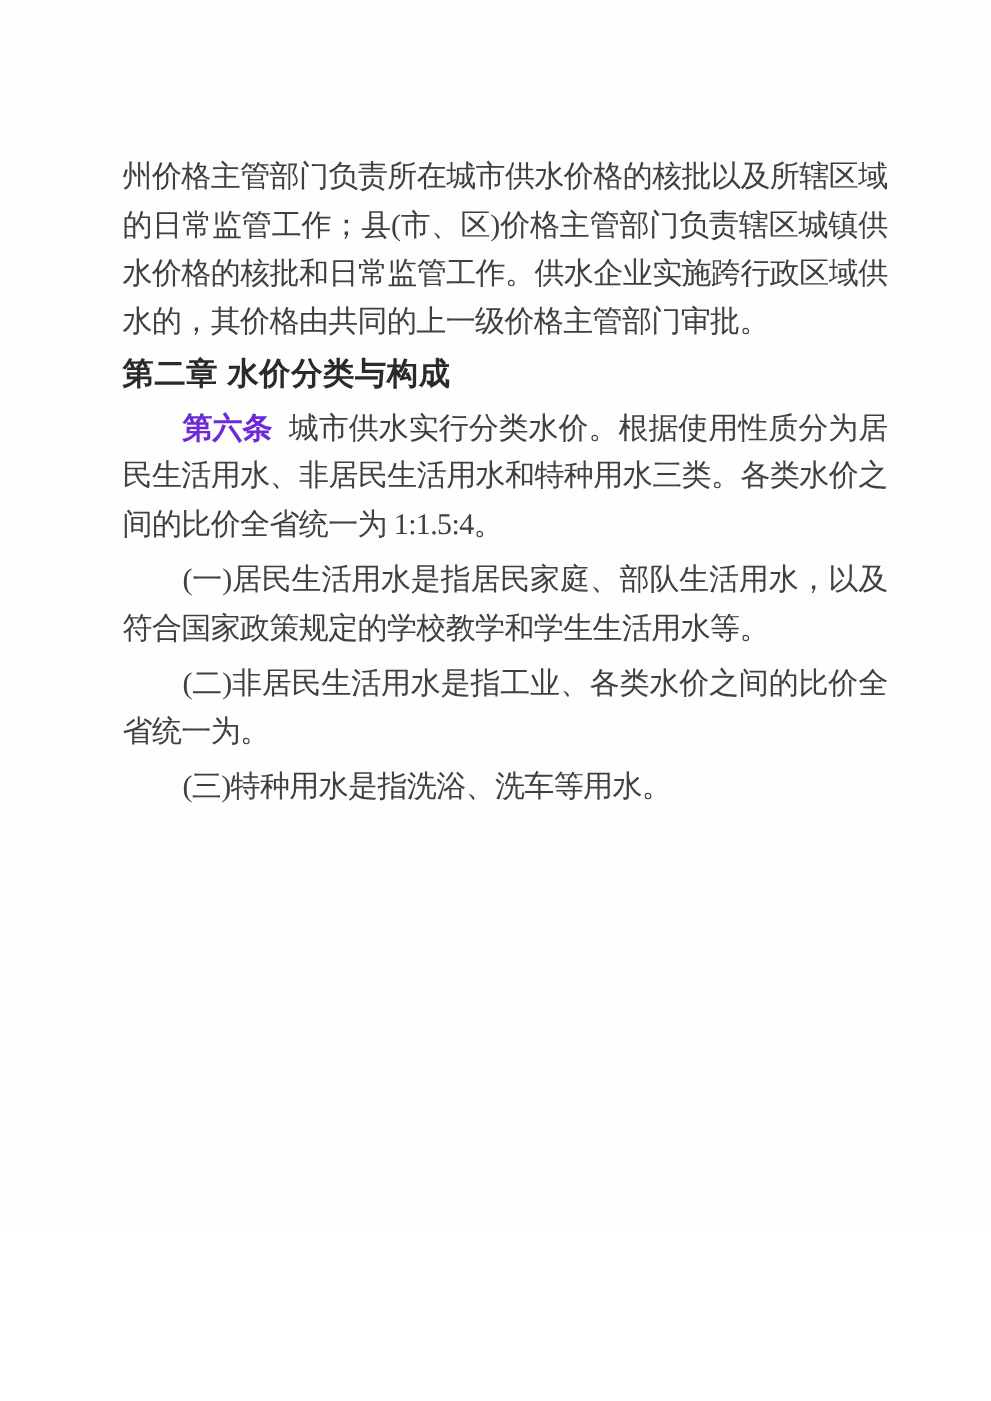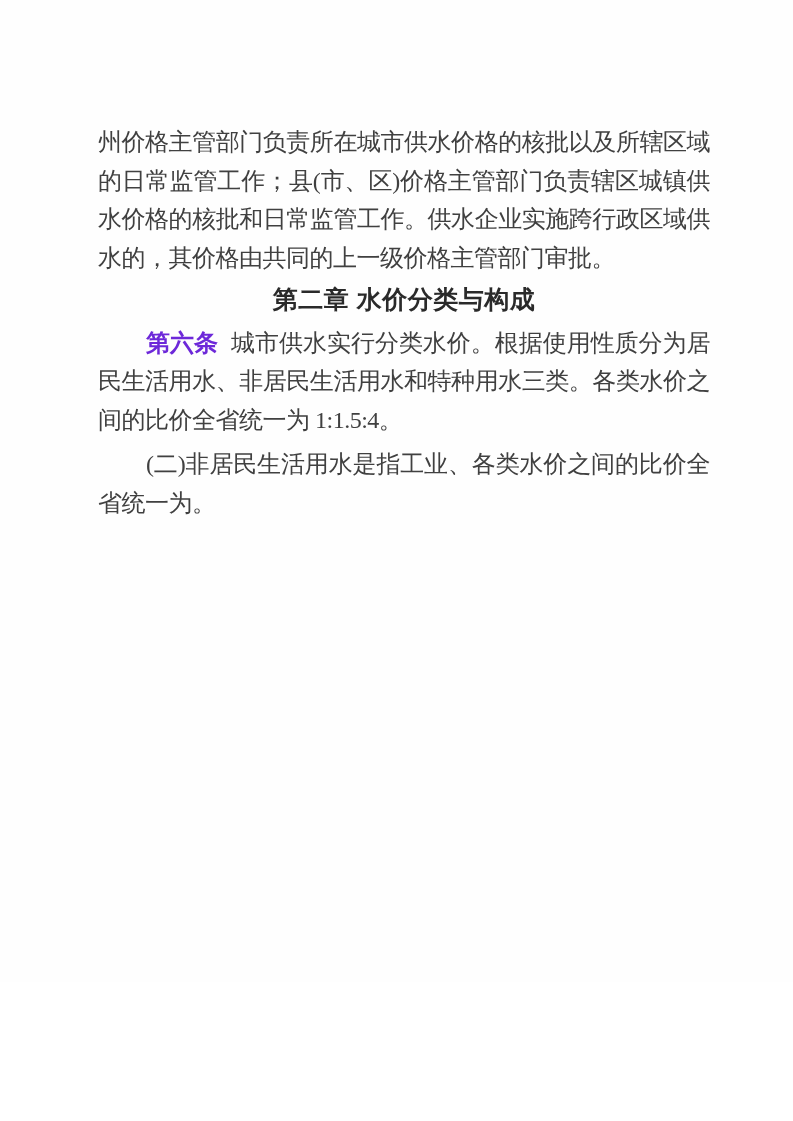--- a/index.html
+++ b/index.html
@@ -32,21 +32,20 @@
     text-align: justify;
     text-justify: inter-character;
   }
   .indent { text-indent: 2em; }
   .gap    { margin-top: 6px; }
   .gap-sm { margin-top: 5px; }
   .chapter-heading {
     margin: 3px 0 0 0;
     font-size: 25px;
     line-height: 38.5px;
-    text-align: center;
     font-family: "Liberation Sans", "DejaVu Sans", sans-serif;
     font-weight: 700;
     color: #2a2a2a;
     letter-spacing: 0.5px;
   }
   .article-label {
     font-family: "Liberation Sans", "DejaVu Sans", sans-serif;
     font-weight: 700;
     color: #6d28d9;
     margin-right: 0.55em;
@@ -66,23 +65,25 @@
 
 <div class="page">
   <div class="content">
 
     <p class="para">州价格主管部门负责所在城市供水价格的核批以及所辖区域的日常监管工作；县(市、区)价格主管部门负责辖区城镇供水价格的核批和日常监管工作。供水企业实施跨行政区域供水的，其价格由共同的上一级价格主管部门审批。</p>
 
     <p class="para chapter-heading">第二章 水价分类与构成</p>
 
     <p class="para indent gap-sm"><span class="article-label">第六条</span><span>城市供水实行分类水价。根据使用性质分为居民生活用水、非居民生活用水和特种用水三类。各类水价之间的比价全省统一为 1:1.5:4。</span></p>
 
+    <p class="para indent gap">(一)居民生活用水是指居民家庭、部队生活用水，以及符合国家政策规定的学校教学和学生生活用水等。</p>
 
     <p class="para indent gap">(二)非居民生活用水是指工业、各类水价之间的比价全省统一为。</p>
 
+    <p class="para indent gap">(三)特种用水是指洗浴、洗车等用水。</p>
 
 
 
 
 
   </div>
 
   <div class="page-footer">— 4 —</div>
 </div>
 

